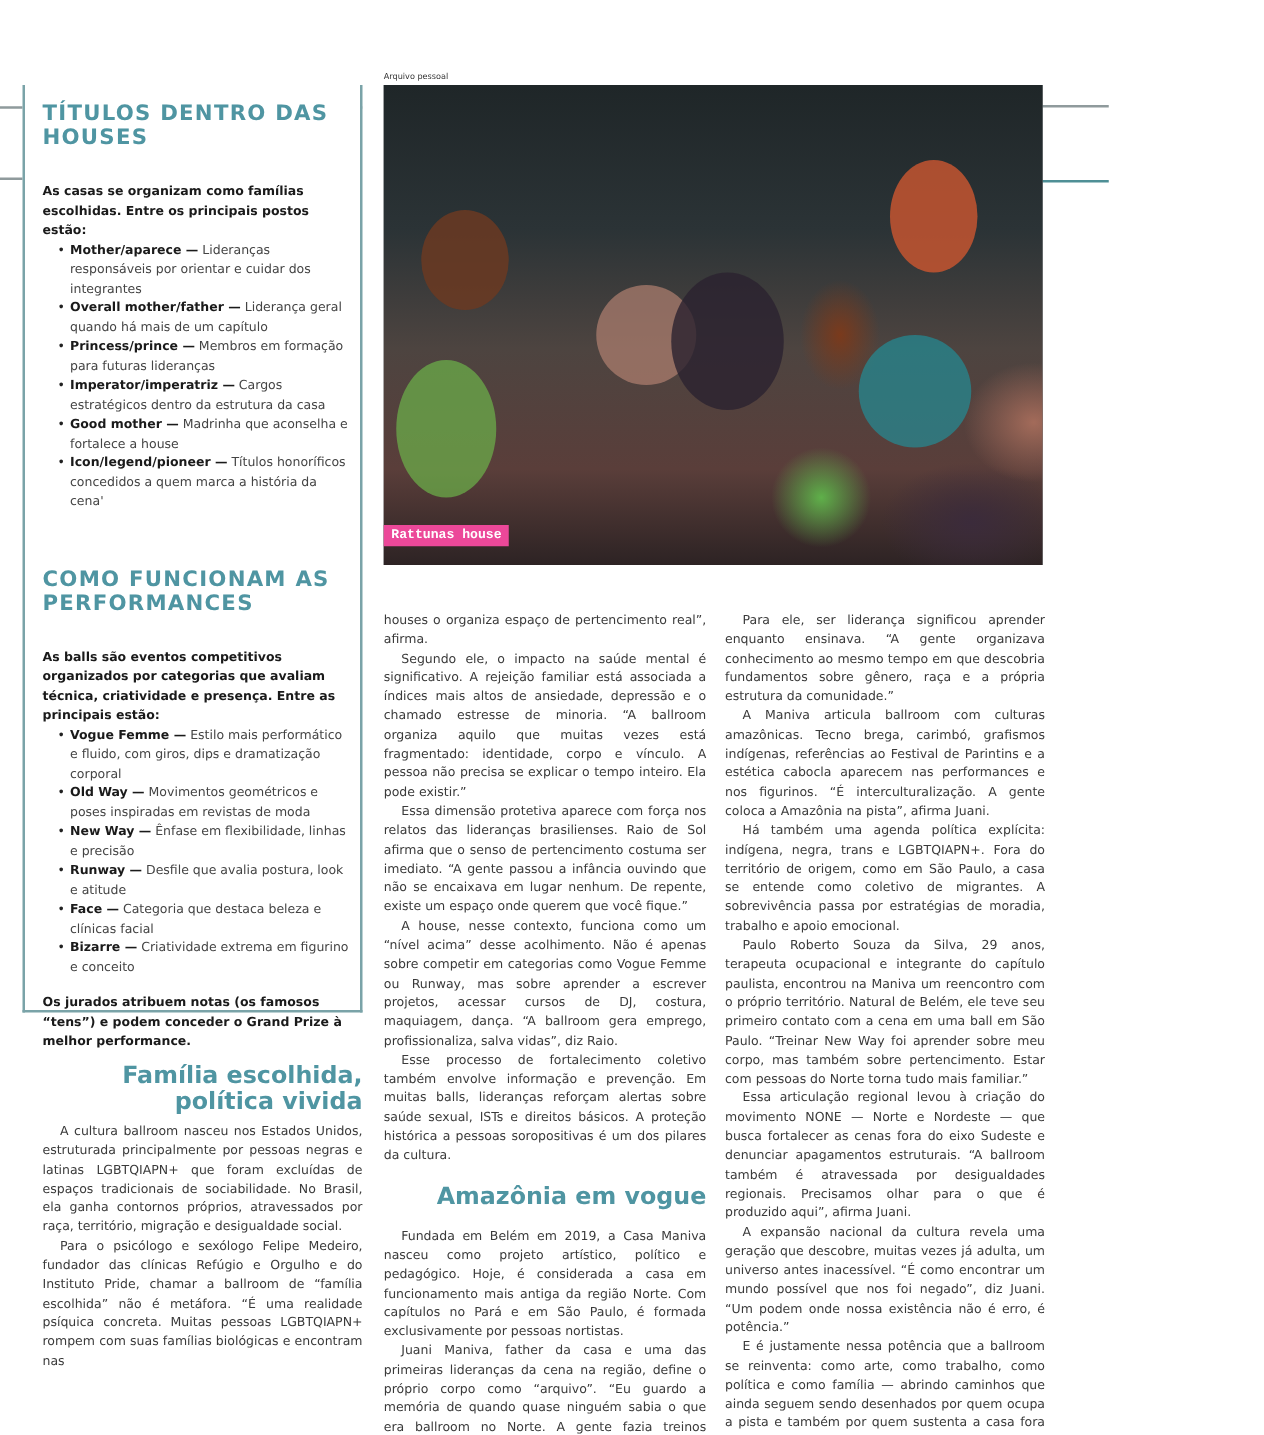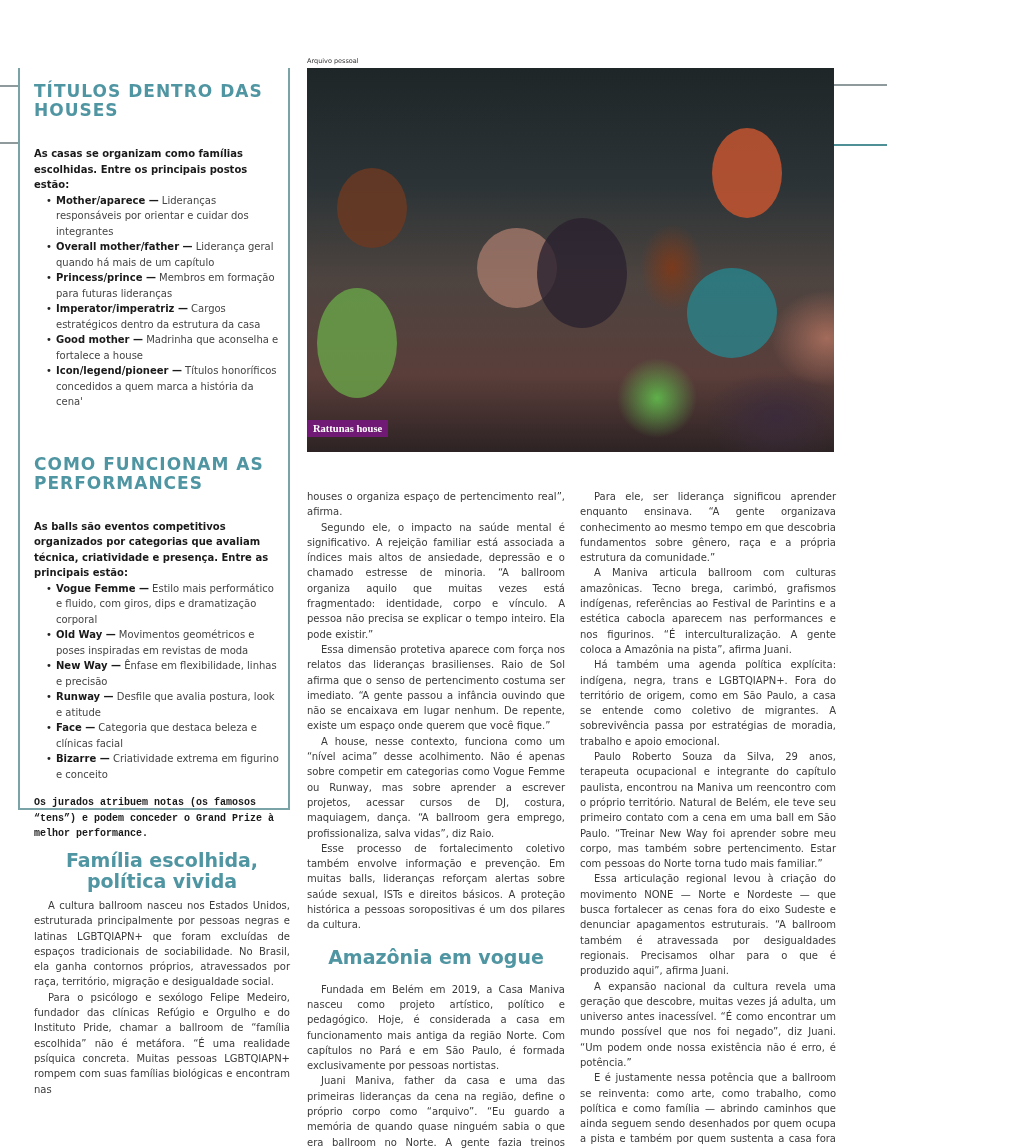--- a/index.html
+++ b/index.html
@@ -24,47 +24,47 @@
       radial-gradient(ellipse 70px 60px at 520px 270px, #a36b5a 0%, rgba(163,107,90,0) 80%),
       radial-gradient(ellipse 90px 60px at 470px 350px, #3b2b3b 0%, rgba(59,43,59,0) 80%),
       radial-gradient(ellipse 60px 40px at 610px 380px, #b03040 0%, rgba(176,48,64,0) 80%),
       linear-gradient(180deg, #1f2628 0%, #2b3336 30%, #4d4440 55%, #5a3e3a 80%, #2d2324 100%);
     background-color: #2b3336;
     overflow: hidden;
   }
   .photo .blob { position: absolute; border-radius: 50%; opacity: .85; }
   .photo-caption {
     position: absolute; left: 307px; top: 420px; height: 17px; padding: 0 6px;
-    background: #701a75; color: #fff; font-weight: bold; font-size: 10.5px; line-height: 17px;
-    font-family: Liberation Serif, serif;
+    background: #ec4899; color: #fff; font-weight: bold; font-size: 10.5px; line-height: 17px;
+    font-family: Liberation Mono, monospace;
   }
 
   .box {
     position: absolute; left: 18px; top: 68px; width: 272px; height: 742px;
     border: 2px solid #7aa3a8; border-top: none; background: #fff;
   }
   .box-inner { position: absolute; left: 14px; top: 14px; width: 245px; }
   .box h2 {
     font-family: "DejaVu Sans", sans-serif; font-weight: 900; color: #4f95a2;
     font-size: 17px; line-height: 19px; letter-spacing: 1px; text-transform: uppercase;
   }
   .box .intro { font-size: 10px; line-height: 15.5px; font-weight: bold; color: #1a1a1a; margin-top: 26px; }
   .box ul { list-style: none; margin-left: 12px; }
   .box li { font-size: 10px; line-height: 15.5px; color: #444; padding-left: 10px; position: relative; }
   .box li::before { content: "•"; position: absolute; left: 0; color: #222; }
   .box li b { color: #1a1a1a; }
-  .box .outro { font-size: 10px; line-height: 15.5px; font-weight: bold; color: #1a1a1a; margin-top: 13px; font-family: Liberation Mono, monospace; }
+  .box .outro { font-size: 10px; line-height: 15.5px; font-weight: bold; color: #1a1a1a; margin-top: 13px; }
   .box .sec2 { margin-top: 45px; }
 
   .col { position: absolute; font-size: 10px; line-height: 15.3px; color: #3a3a3a; text-align: justify; }
   .col p { text-indent: 14px; }
   .col p.noindent { text-indent: 0; }
   .col h3 {
     font-family: "DejaVu Sans", sans-serif; font-weight: 900; color: #4f95a2;
-    font-size: 19px; line-height: 21px; margin-bottom: 6px; text-align: center;
+    font-size: 19px; line-height: 21px; margin-bottom: 6px; text-align: right;
   }
   .col1 { left: 34px; top: 850px; width: 256px; }
   .col2 { left: 307px; top: 489px; width: 258px; }
   .col3 { left: 580px; top: 489px; width: 256px; }
   .col2 h3 { margin-top: 14px; margin-bottom: 14px; }
 </style>
 </head>
 <body>
 
 <div class="rule rule-gray" style="left:0;top:85px;width:290px;"></div>

